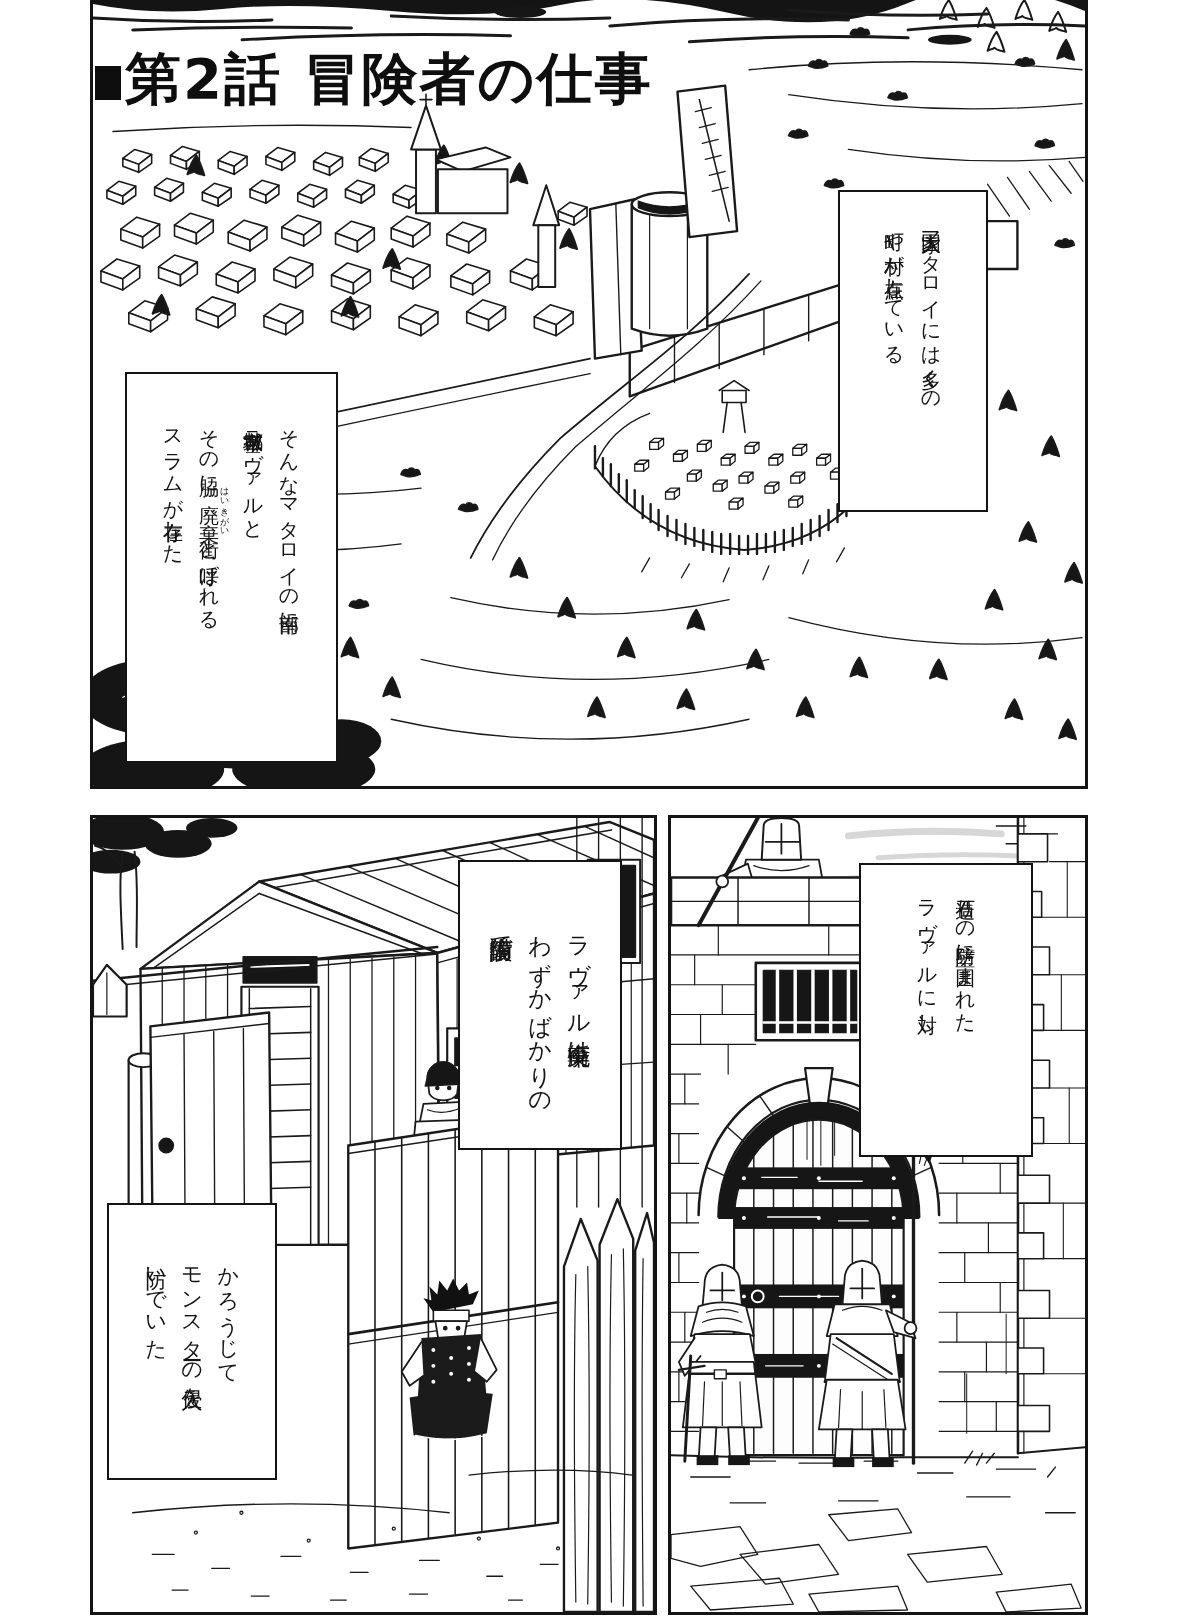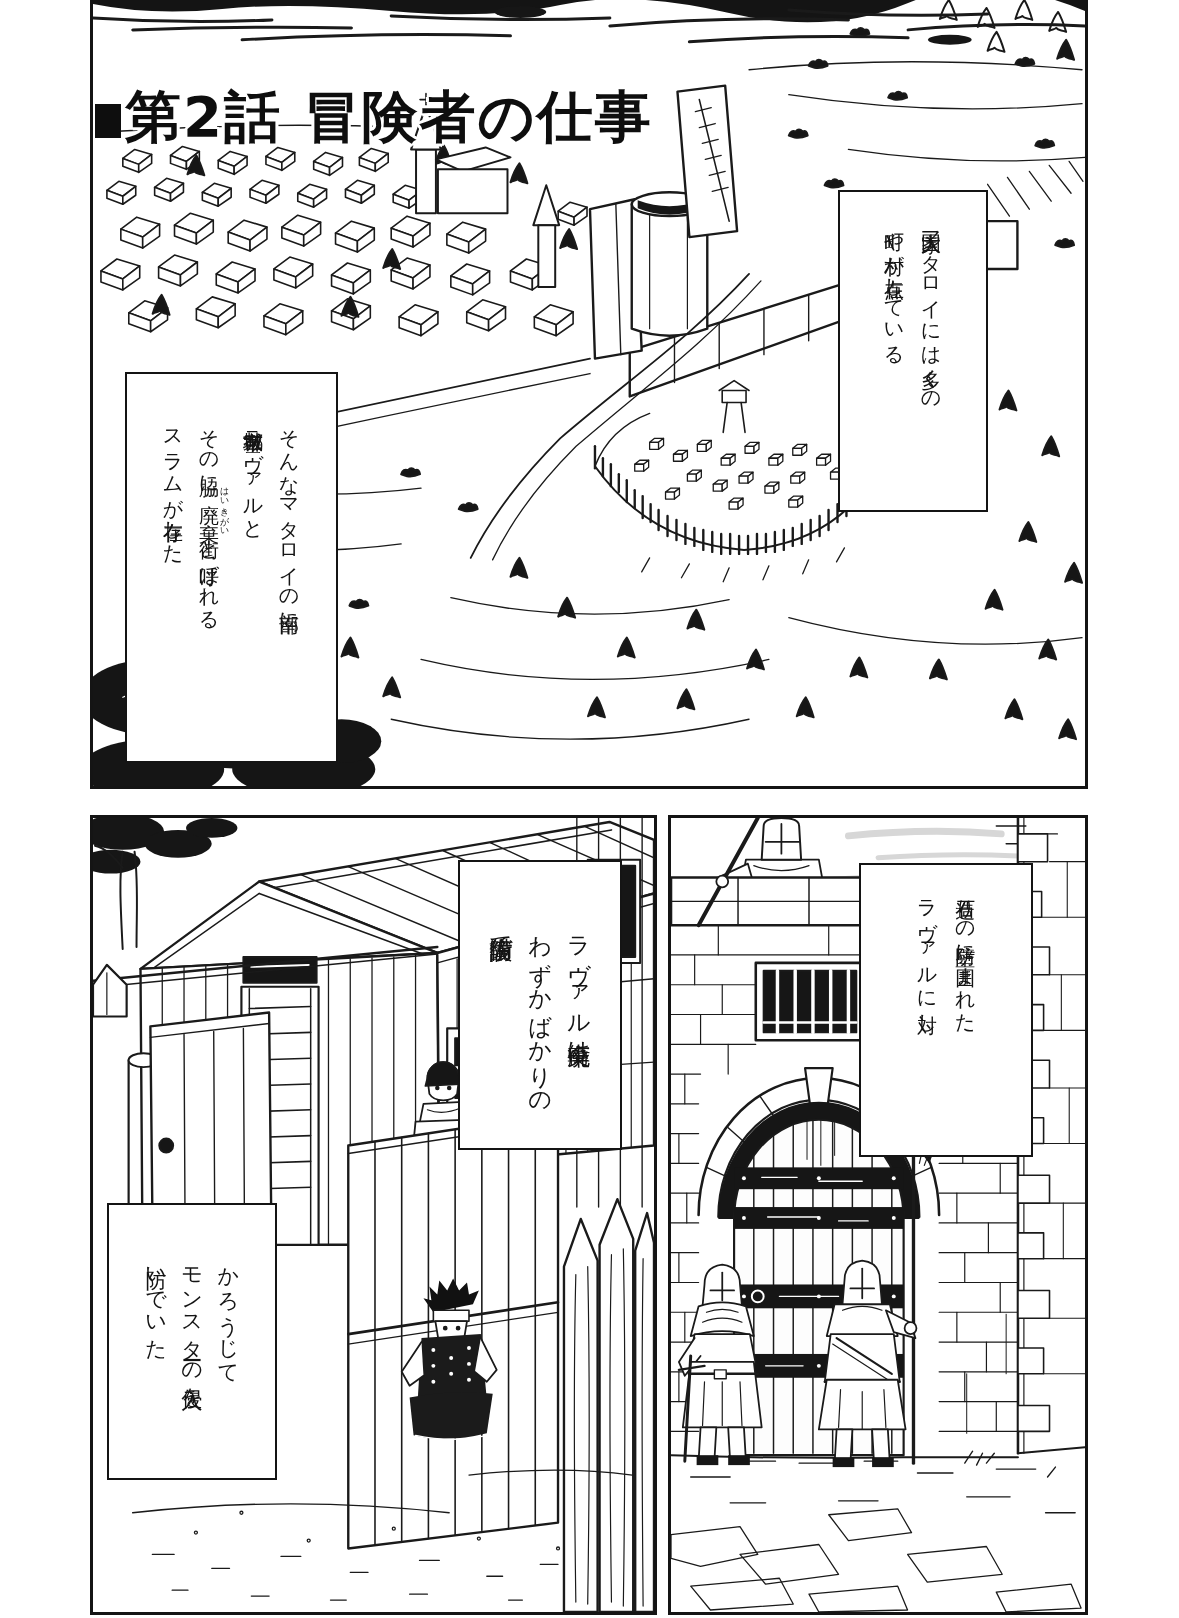--- a/index.html
+++ b/index.html
@@ -18,21 +18,21 @@
   #cap-a{left:838px;top:190px;width:150px;height:322px;font-size:20px;padding-top:26px;gap:13px;}
   #cap-b{left:125px;top:372px;width:213px;height:391px;font-size:20px;padding-top:42px;gap:12px;}
   #cap-c{left:458px;top:860px;width:164px;height:290px;font-size:23px;padding-top:58px;gap:12px;line-height:1.17;}
   #cap-d{left:107px;top:1203px;width:170px;height:277px;font-size:21px;padding-top:48px;gap:12px;line-height:1.15;}
   #cap-e{left:859px;top:863px;width:174px;height:294px;font-size:20px;padding-top:20px;gap:15px;line-height:1.16;}
   ruby rt{font-size:9px;letter-spacing:0;}
 
   #title{position:absolute;left:95px;top:42px;z-index:6;white-space:nowrap;
          font-weight:900;font-size:56px;letter-spacing:2px;color:#0e0e0e;
          text-shadow:-3px 0 0 #fff,3px 0 0 #fff,0 -3px 0 #fff,0 3px 0 #fff,
-                     -2px -2px 0 #fff,2px -2px 0 #fff,-2px 2px 0 #fff,2px 2px 0 #fff;margin-top:38px;}
+                     -2px -2px 0 #fff,2px -2px 0 #fff,-2px 2px 0 #fff,2px 2px 0 #fff;}
   #title .bullet{display:inline-block;width:26px;height:34px;background:#0e0e0e;
                  margin-right:4px;vertical-align:-2px;}
 </style>
 </head>
 <body>
 
 <div id="page">
 
   <div class="panel" id="panel-top">
     <svg viewBox="0 0 998 789" preserveAspectRatio="none">

